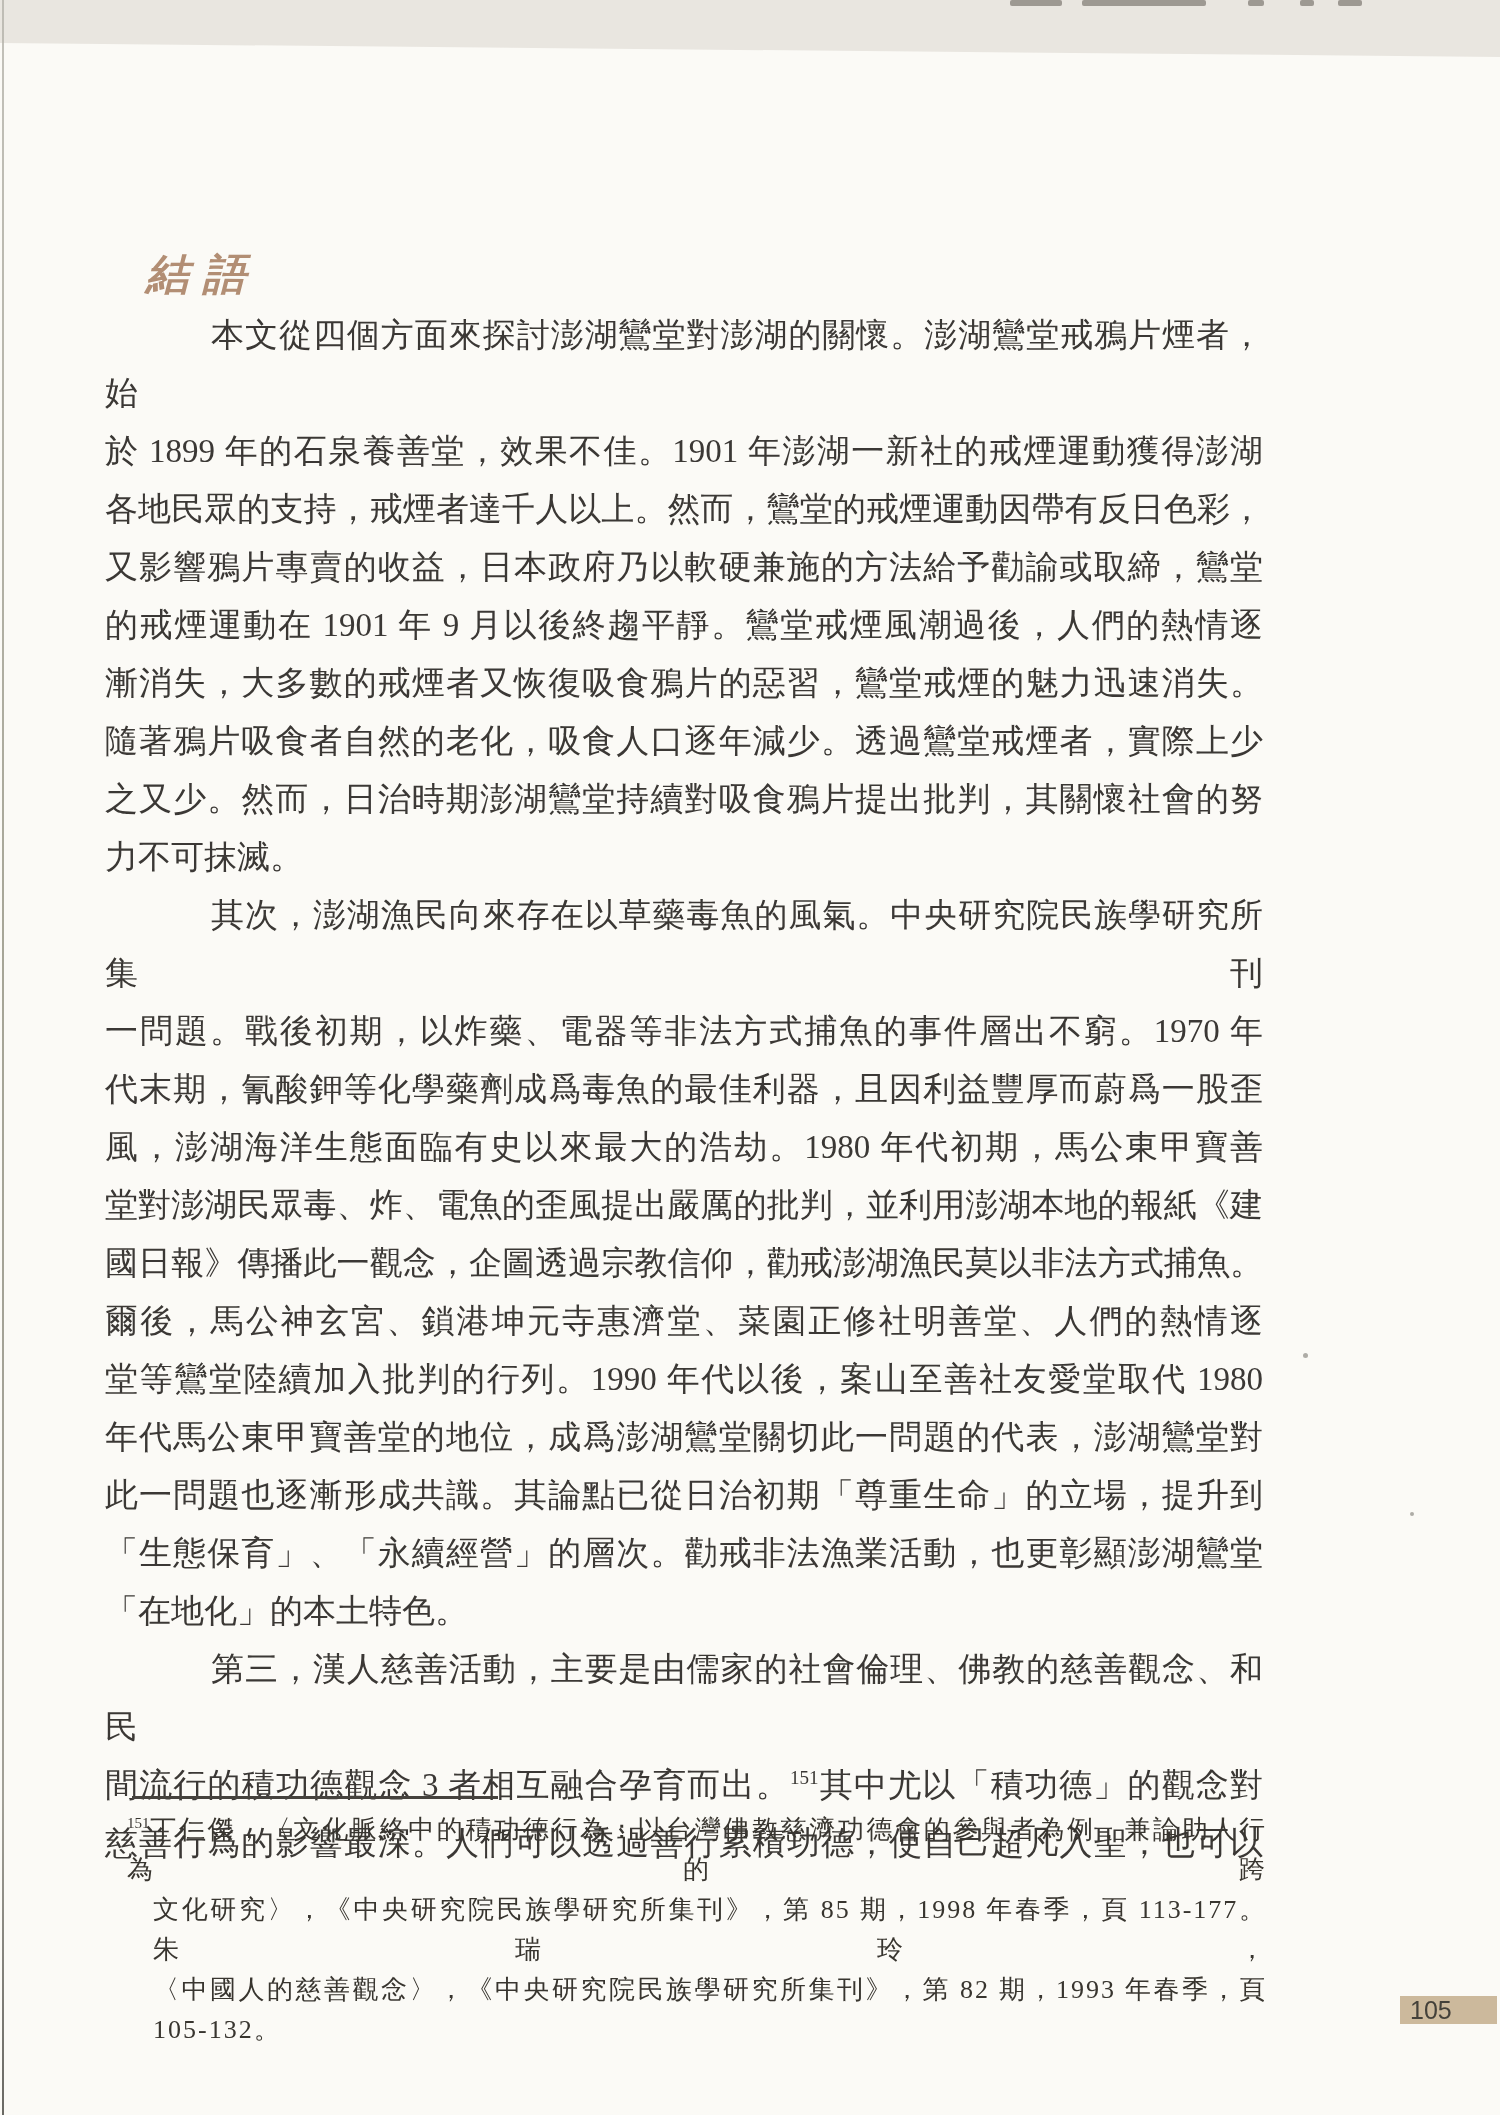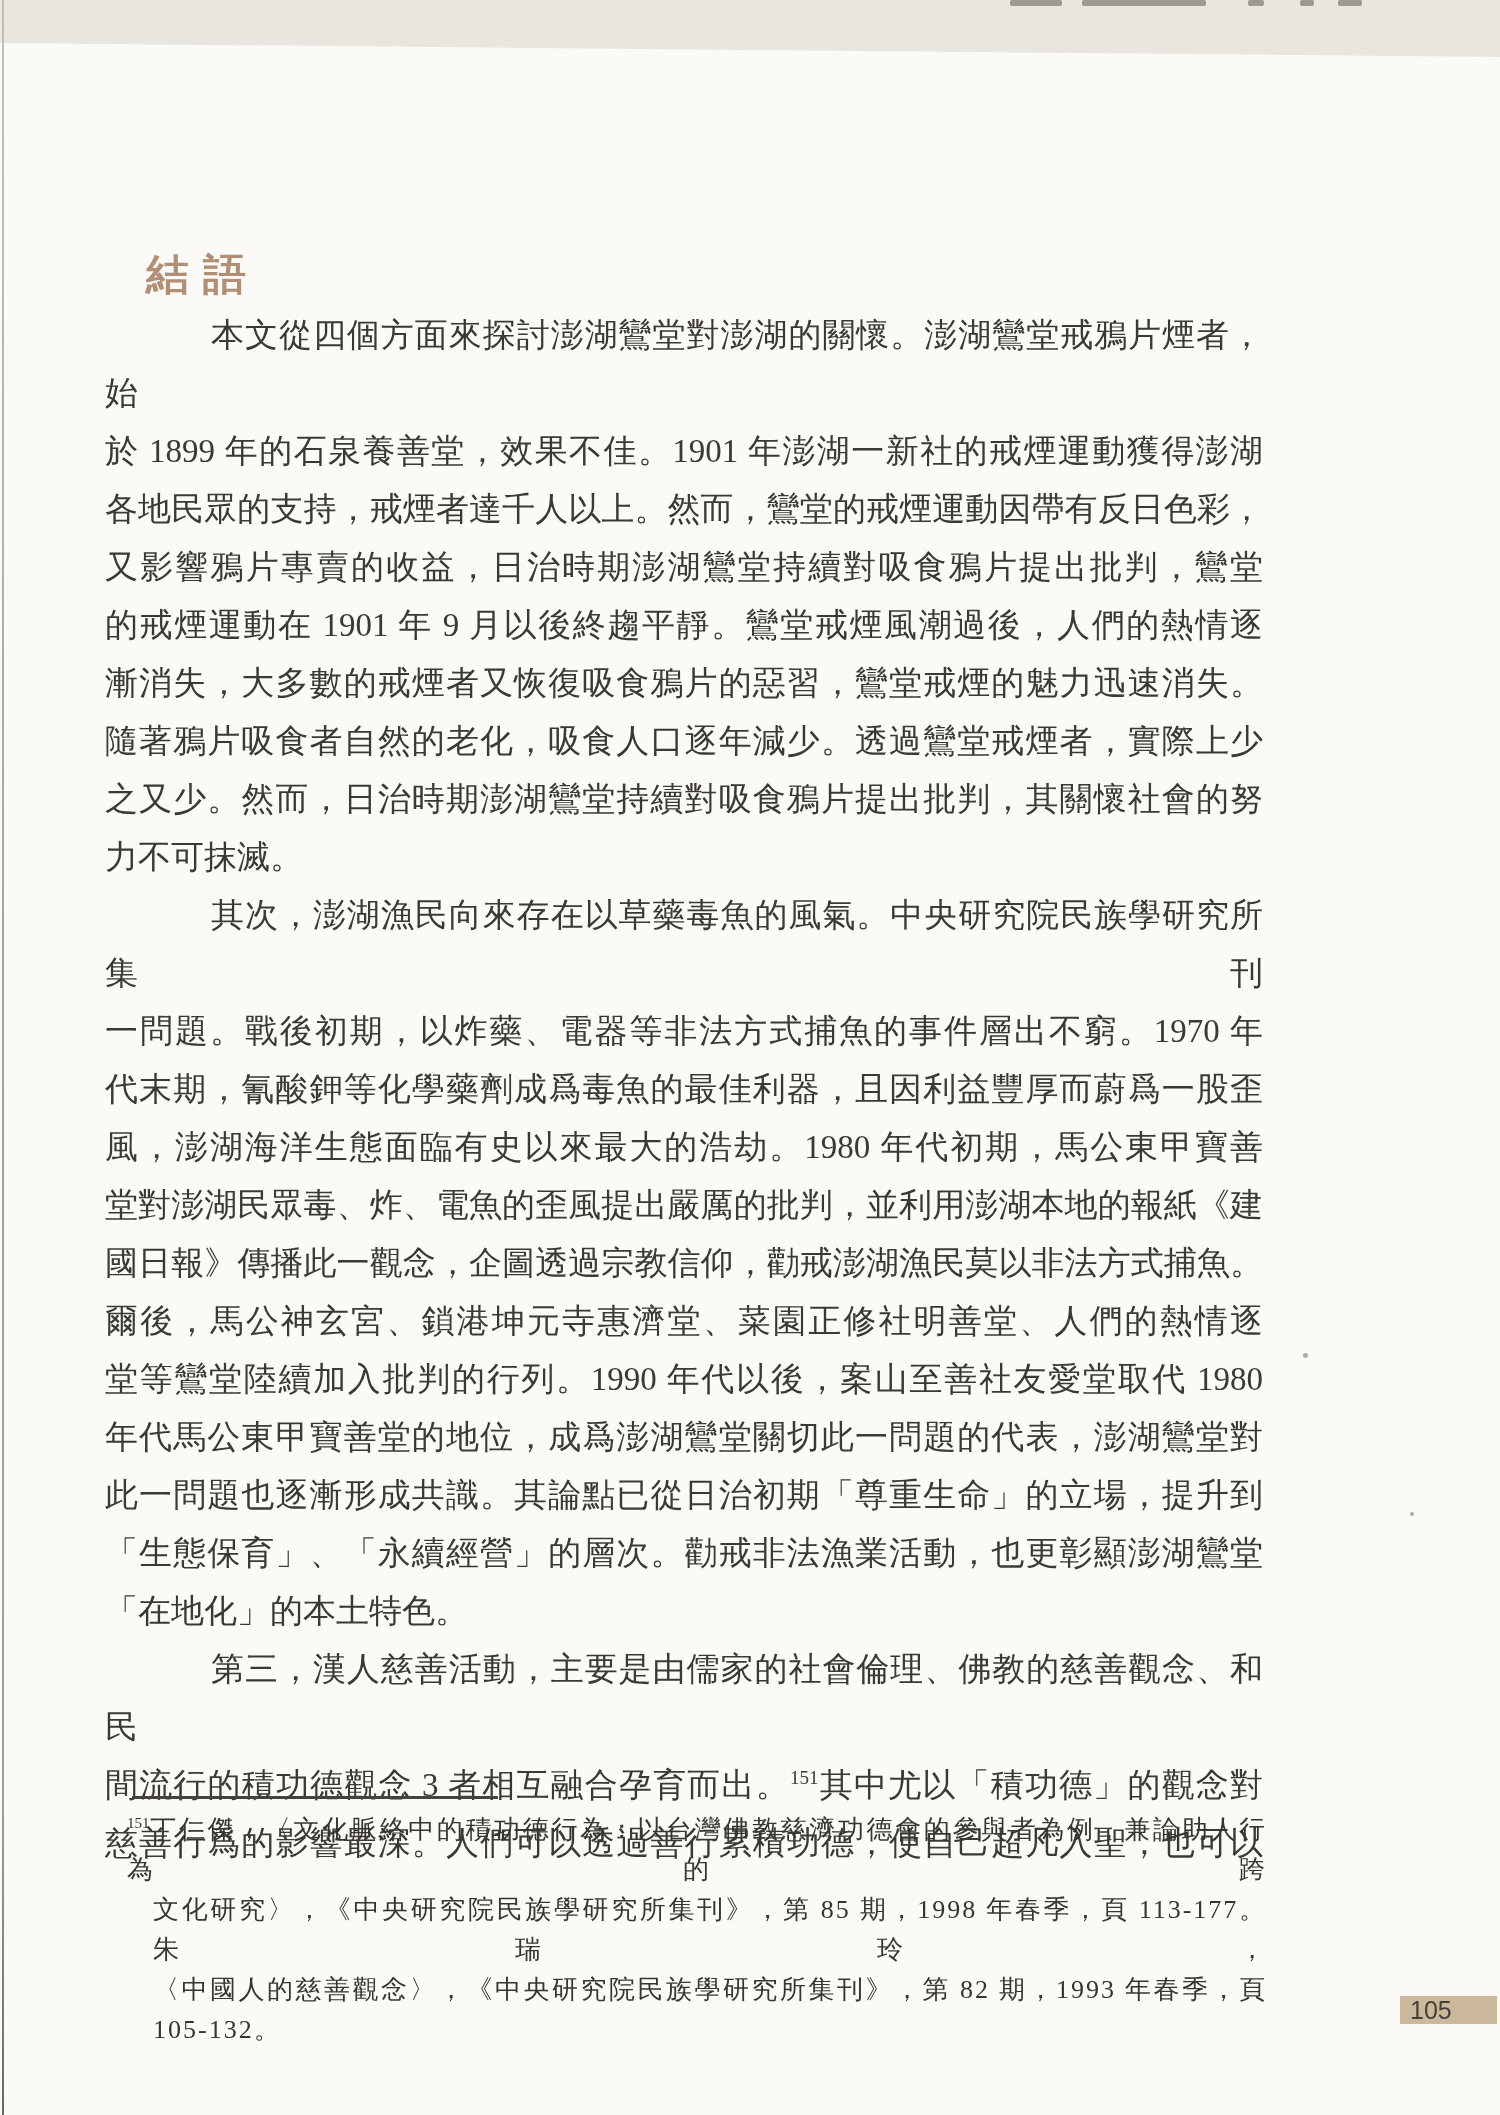--- a/index.html
+++ b/index.html
@@ -26,20 +26,21 @@
     opacity:.8;
   }
   .dot { position:absolute; background:#8d8a84; border-radius:50%; opacity:.7; }
 
   
   .heading {
     position:absolute; left:146px; top:246px;
     font-family:"Liberation Sans", sans-serif;
     font-weight:bold; font-size:43px; letter-spacing:14px;
     color:#b28e74;
+    font-style:italic;
   }
 
   
   .body-text {
     position:absolute; left:105px; top:306px; width:1158px;
     font-size:33px; line-height:58px; color:#3b3835;
   }
   .body-line { text-align:justify; text-align-last:justify; }
   .body-line.short { text-align-last:left; }
   .body-line.indent { text-indent:106px; }
@@ -82,21 +83,21 @@
 <div class="left-edge"></div>
 <div class="dot" style="left:1303px; top:1353px; width:5px; height:5px;"></div>
 <div class="dot" style="left:1410px; top:1512px; width:4px; height:4px;"></div>
 
 <div class="heading">結語</div>
 
 <div class="body-text">
     <div class="body-line indent">本文從四個方面來探討澎湖鸞堂對澎湖的關懷。澎湖鸞堂戒鴉片煙者，始</div>
     <div class="body-line">於 1899 年的石泉養善堂，效果不佳。1901 年澎湖一新社的戒煙運動獲得澎湖</div>
     <div class="body-line">各地民眾的支持，戒煙者達千人以上。然而，鸞堂的戒煙運動因帶有反日色彩，</div>
-    <div class="body-line">又影響鴉片專賣的收益，日治時期澎湖鸞堂持續對吸食鴉片提出批判，鸞堂</div>
+    <div class="body-line">又影響鴉片專賣的收益，日本政府乃以軟硬兼施的方法給予勸諭或取締，鸞堂</div>
     <div class="body-line">的戒煙運動在 1901 年 9 月以後終趨平靜。鸞堂戒煙風潮過後，人們的熱情逐</div>
     <div class="body-line">漸消失，大多數的戒煙者又恢復吸食鴉片的惡習，鸞堂戒煙的魅力迅速消失。</div>
     <div class="body-line">隨著鴉片吸食者自然的老化，吸食人口逐年減少。透過鸞堂戒煙者，實際上少</div>
     <div class="body-line">之又少。然而，日治時期澎湖鸞堂持續對吸食鴉片提出批判，其關懷社會的努</div>
     <div class="body-line short">力不可抹滅。</div>
     <div class="body-line indent">其次，澎湖漁民向來存在以草藥毒魚的風氣。中央研究院民族學研究所集刊</div>
     <div class="body-line">一問題。戰後初期，以炸藥、電器等非法方式捕魚的事件層出不窮。1970 年</div>
     <div class="body-line">代末期，氰酸鉀等化學藥劑成爲毒魚的最佳利器，且因利益豐厚而蔚爲一股歪</div>
     <div class="body-line">風，澎湖海洋生態面臨有史以來最大的浩劫。1980 年代初期，馬公東甲寶善</div>
     <div class="body-line">堂對澎湖民眾毒、炸、電魚的歪風提出嚴厲的批判，並利用澎湖本地的報紙《建</div>

